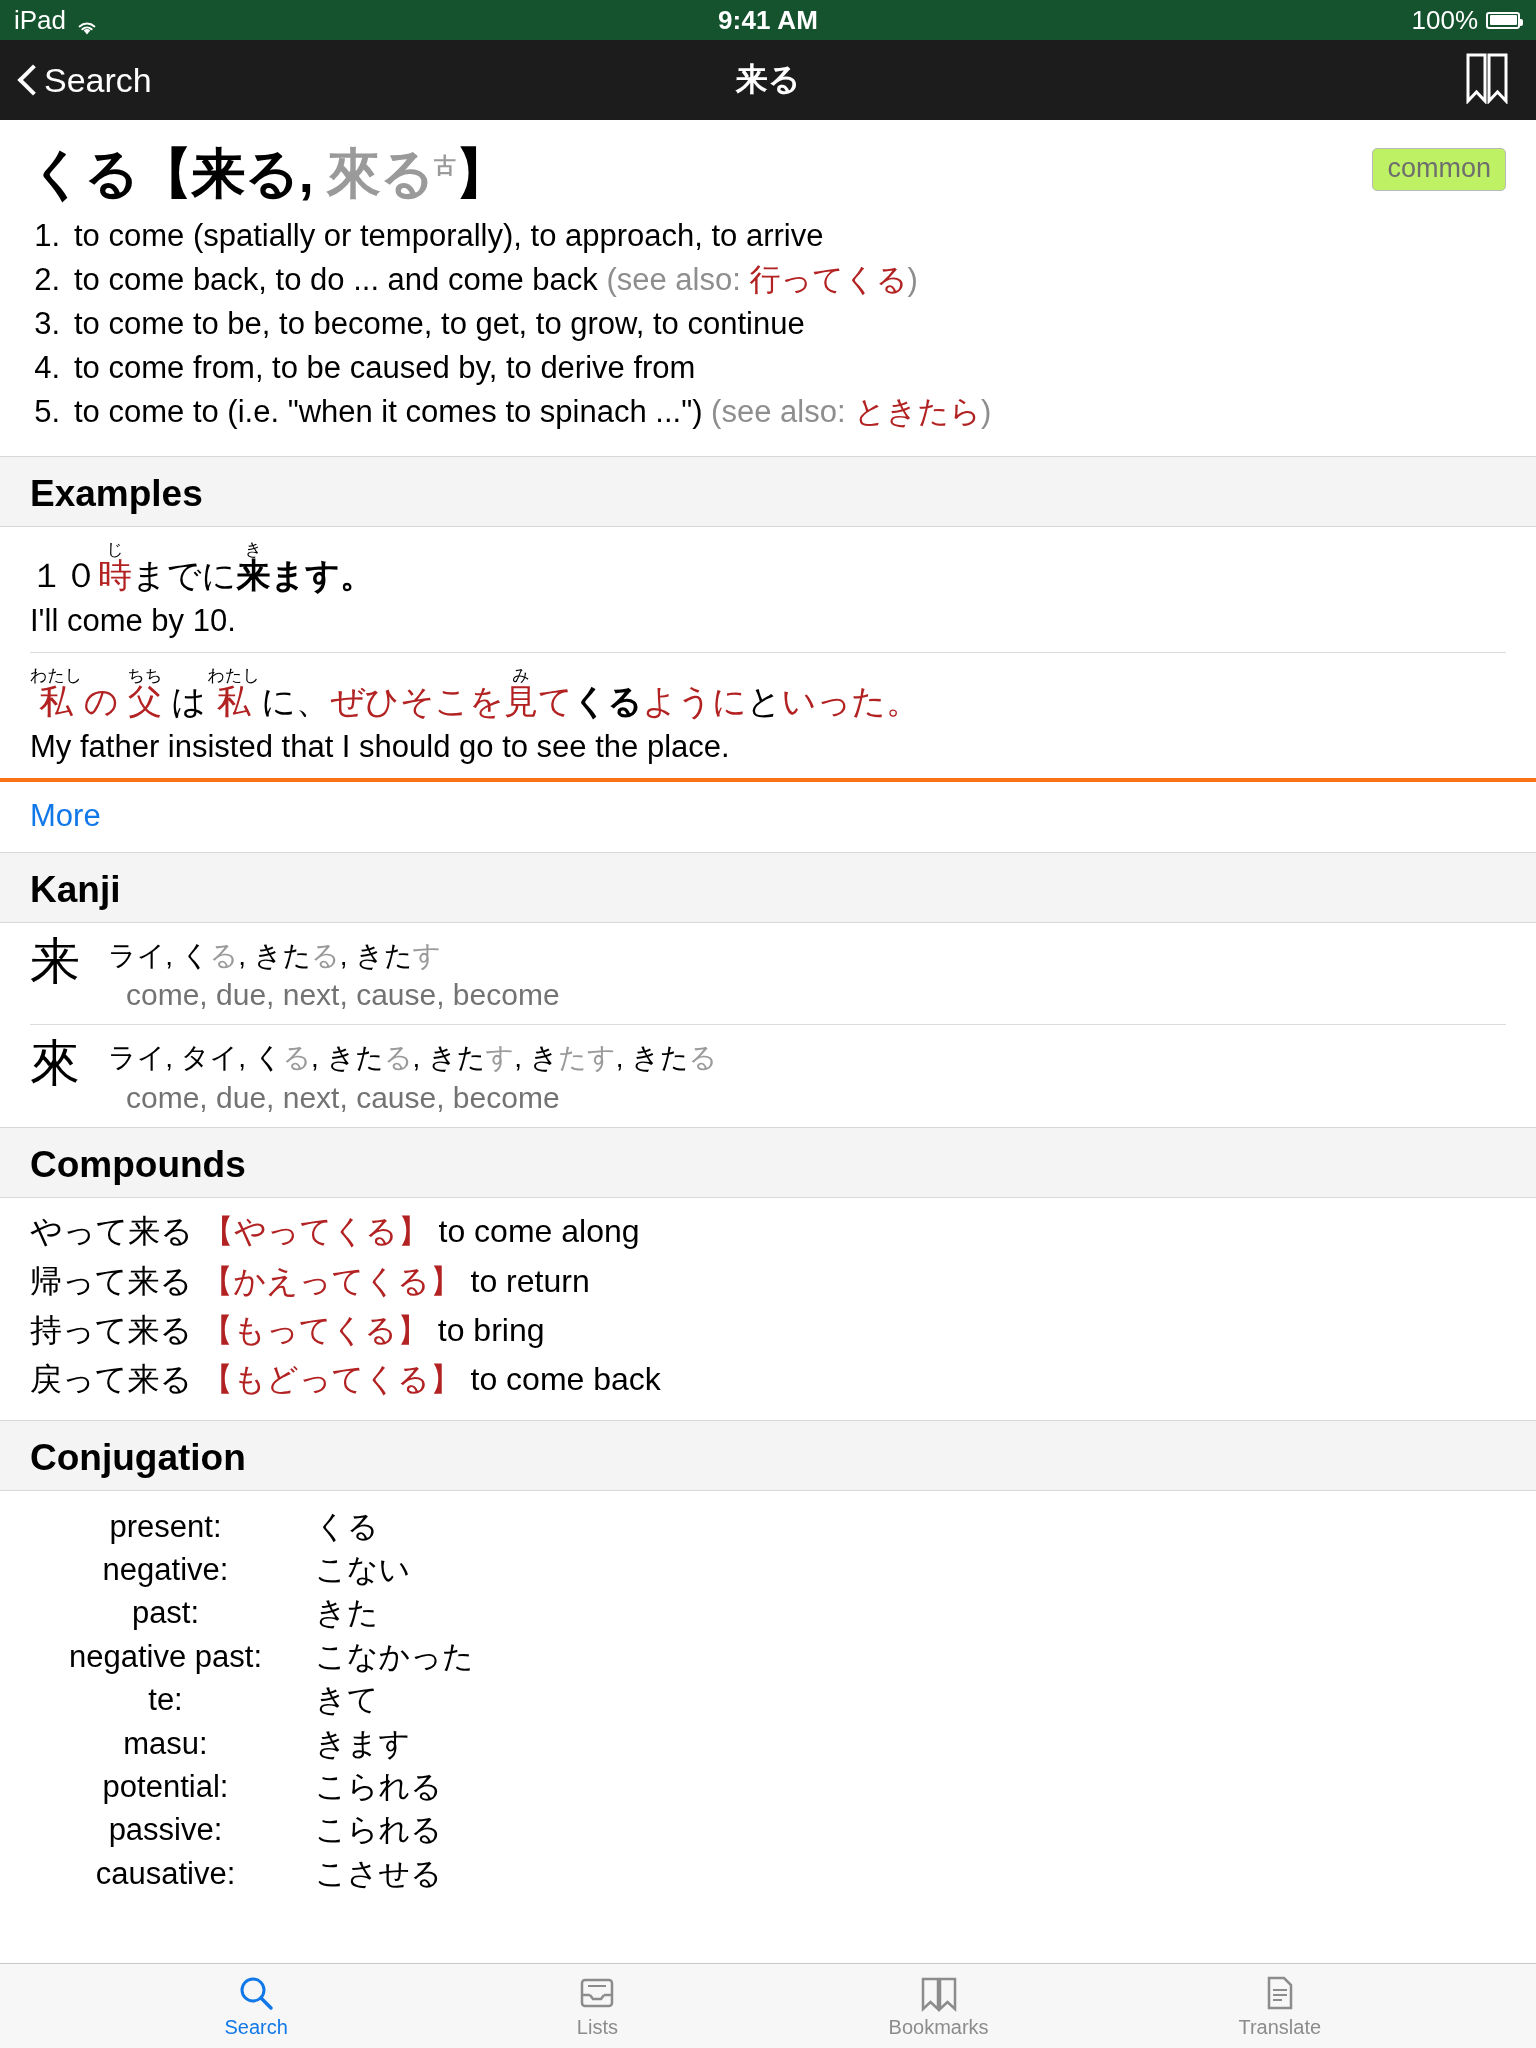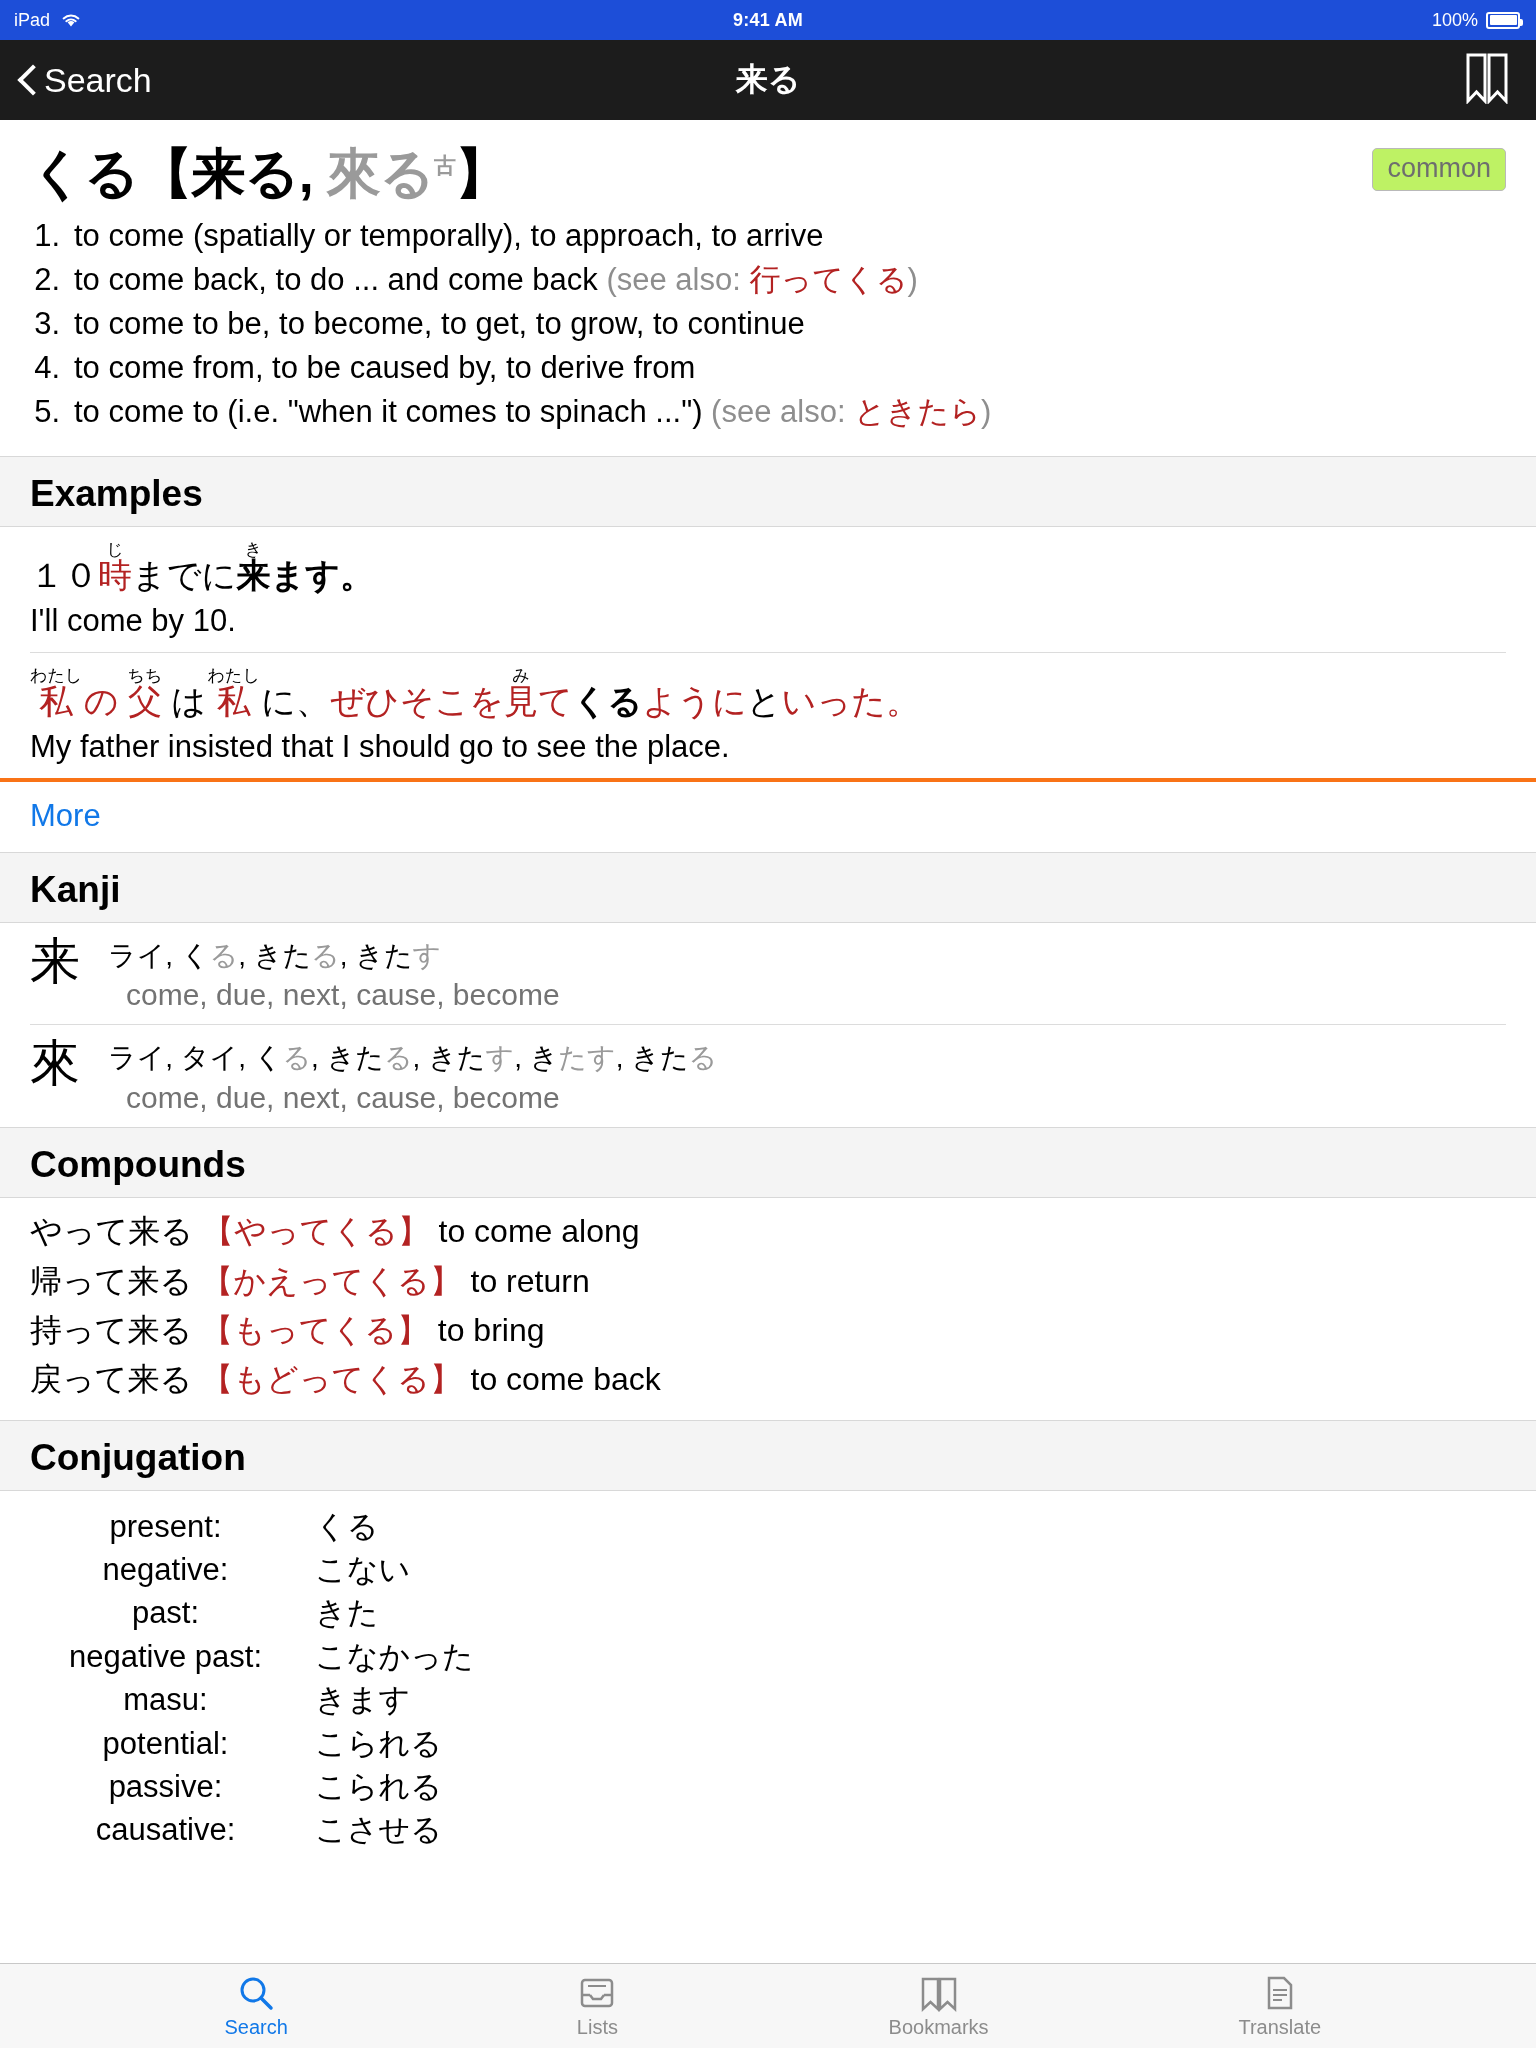--- a/index.html
+++ b/index.html
@@ -7,23 +7,23 @@
     width:1536px; height:2048px;
     background:#ffffff;
     font-family:"Liberation Sans","DejaVu Sans",sans-serif;
     -webkit-font-smoothing:antialiased;
     overflow:hidden;
   }
   .screen { position:relative; width:1536px; height:2048px; display:flex; flex-direction:column; }
 
   
   .statusbar {
-    height:40px; background:#1d4ed8; color:#ffffff;
+    height:40px; background:#14532d; color:#ffffff;
     display:flex; align-items:center; position:relative; flex:0 0 auto;
-    font-size:18px;
+    font-size:26px;
   }
   .sb-left { position:absolute; left:14px; display:flex; align-items:center; gap:10px; }
   .sb-center { position:absolute; left:0; right:0; text-align:center; font-weight:600; letter-spacing:.2px; }
   .sb-right { position:absolute; right:16px; display:flex; align-items:center; gap:8px; }
   .wifi { width:22px; height:16px; position:relative; display:inline-block; }
   .batt { width:34px; height:17px; border:2px solid #fff; border-radius:3px; position:relative; }
   .batt:after { content:""; position:absolute; right:-5px; top:5px; width:3px; height:7px; background:#fff; border-radius:0 2px 2px 0; }
   .batt i { position:absolute; left:1.5px; top:1.5px; bottom:1.5px; width:calc(100% - 3px); background:#fff; border-radius:1px; display:block; }
 
   
@@ -234,20 +234,24 @@
         </div>
         <div class="conj-row">
           <div class="conj-label">past:</div>
           <div class="conj-value">きた</div>
         </div>
         <div class="conj-row">
           <div class="conj-label">negative past:</div>
           <div class="conj-value">こなかった</div>
         </div>
         <div class="conj-row">
+          <div class="conj-label">te:</div>
+          <div class="conj-value">きて</div>
+        </div>
+        <div class="conj-row">
           <div class="conj-label">masu:</div>
           <div class="conj-value">きます</div>
         </div>
         <div class="conj-row">
           <div class="conj-label">potential:</div>
           <div class="conj-value">こられる</div>
         </div>
         <div class="conj-row">
           <div class="conj-label">passive:</div>
           <div class="conj-value">こられる</div>

